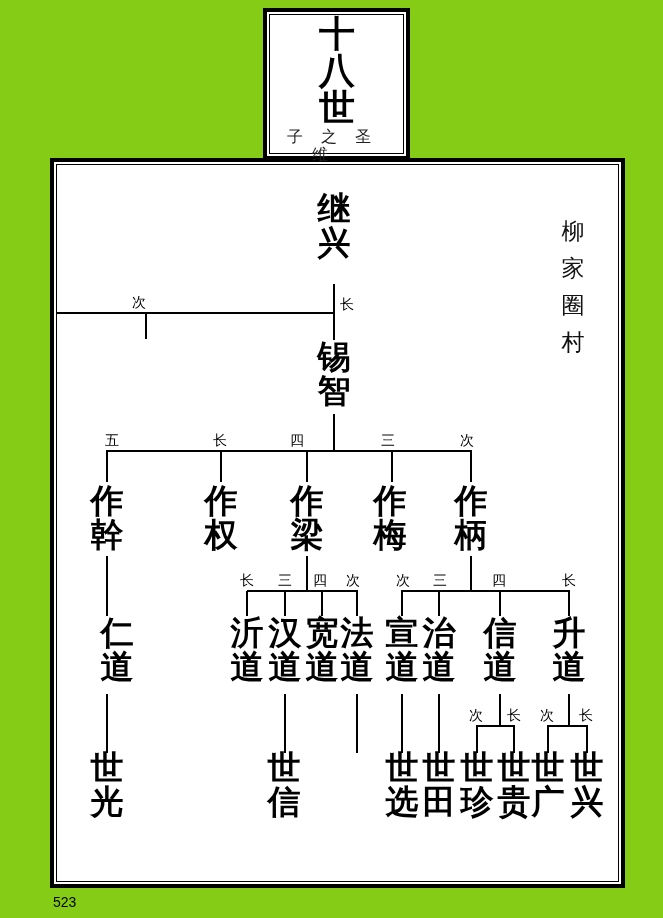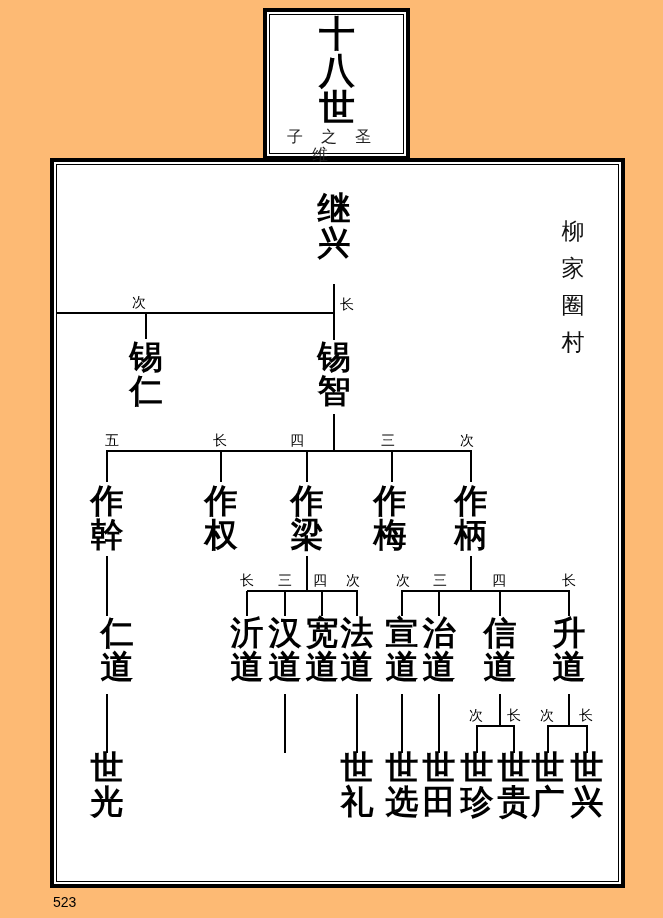--- a/index.html
+++ b/index.html
@@ -1,16 +1,16 @@
 <!DOCTYPE html>
 <html><head>
 <meta charset="utf-8">
 <style>
   html,body { margin:0; padding:0; background:#fff; }
-  .page { position:relative; width:663px; height:918px; background:#fdba74; overflow:hidden;
+  .page { position:relative; width:663px; height:918px; background:#84cc16; overflow:hidden;
           font-family:"Liberation Serif", serif; }
   .box { position:absolute; border:4px solid #000; background:#fff; box-sizing:border-box; }
   .ib  { position:absolute; inset:2px; border:1px solid #000; }
   .n   { position:absolute; width:36px; text-align:center; color:#000;
          font:bold 33px/34px "Liberation Serif", serif; word-break:break-all; }
   .n.big { width:42px; font:bold 36px/37px "Liberation Serif", serif; }
   .lb  { position:absolute; width:22px; text-align:center; color:#000;
          font:14px/14px "Liberation Serif", serif; }
   .vl  { position:absolute; width:2px; background:#000; }
   .hl  { position:absolute; height:2px; background:#000; }
@@ -39,21 +39,20 @@
   <div class="village">柳家圈村</div>
 
   <div class="n" style="left:316px;top:192px;">继兴</div>
 
   <div class="vl" style="left:333px;top:284px;height:56px;"></div>
   <div class="hl" style="left:57px;top:312px;width:277px;"></div>
   <div class="vl" style="left:145px;top:313px;height:26px;"></div>
   <div class="lb" style="left:128px;top:296px;">次</div>
   <div class="lb" style="left:336px;top:298px;">长</div>
 
-  <div class="n" style="left:128px;top:340px;">锡仁</div>
   <div class="n" style="left:316px;top:340px;">锡智</div>
 
   <div class="vl" style="left:333px;top:414px;height:38px;"></div>
   <div class="hl" style="left:106px;top:450px;width:366px;"></div>
   <div class="vl" style="left:106px;top:451px;height:31px;"></div>
   <div class="vl" style="left:220px;top:451px;height:31px;"></div>
   <div class="vl" style="left:306px;top:451px;height:31px;"></div>
   <div class="vl" style="left:391px;top:451px;height:31px;"></div>
   <div class="vl" style="left:470px;top:451px;height:31px;"></div>
   <div class="lb" style="left:101px;top:434px;">五</div>
@@ -116,21 +115,21 @@
   <div class="lb" style="left:503px;top:709px;">长</div>
 
   <div class="vl" style="left:568px;top:694px;height:33px;"></div>
   <div class="hl" style="left:547px;top:725px;width:41px;"></div>
   <div class="vl" style="left:547px;top:726px;height:27px;"></div>
   <div class="vl" style="left:586px;top:726px;height:27px;"></div>
   <div class="lb" style="left:536px;top:709px;">次</div>
   <div class="lb" style="left:575px;top:709px;">长</div>
 
   <div class="n" style="left:89px;top:751px;">世光</div>
-  <div class="n" style="left:339px;top:751px;">世礼</div>
+  <div class="n" style="left:266px;top:751px;">世信</div>
   <div class="n" style="left:384px;top:751px;">世选</div>
   <div class="n" style="left:421px;top:751px;">世田</div>
   <div class="n" style="left:459px;top:751px;">世珍</div>
   <div class="n" style="left:496px;top:751px;">世贵</div>
   <div class="n" style="left:530px;top:751px;">世广</div>
   <div class="n" style="left:569px;top:751px;">世兴</div>
 
   <div class="pagenum">523</div>
 
 </div>

